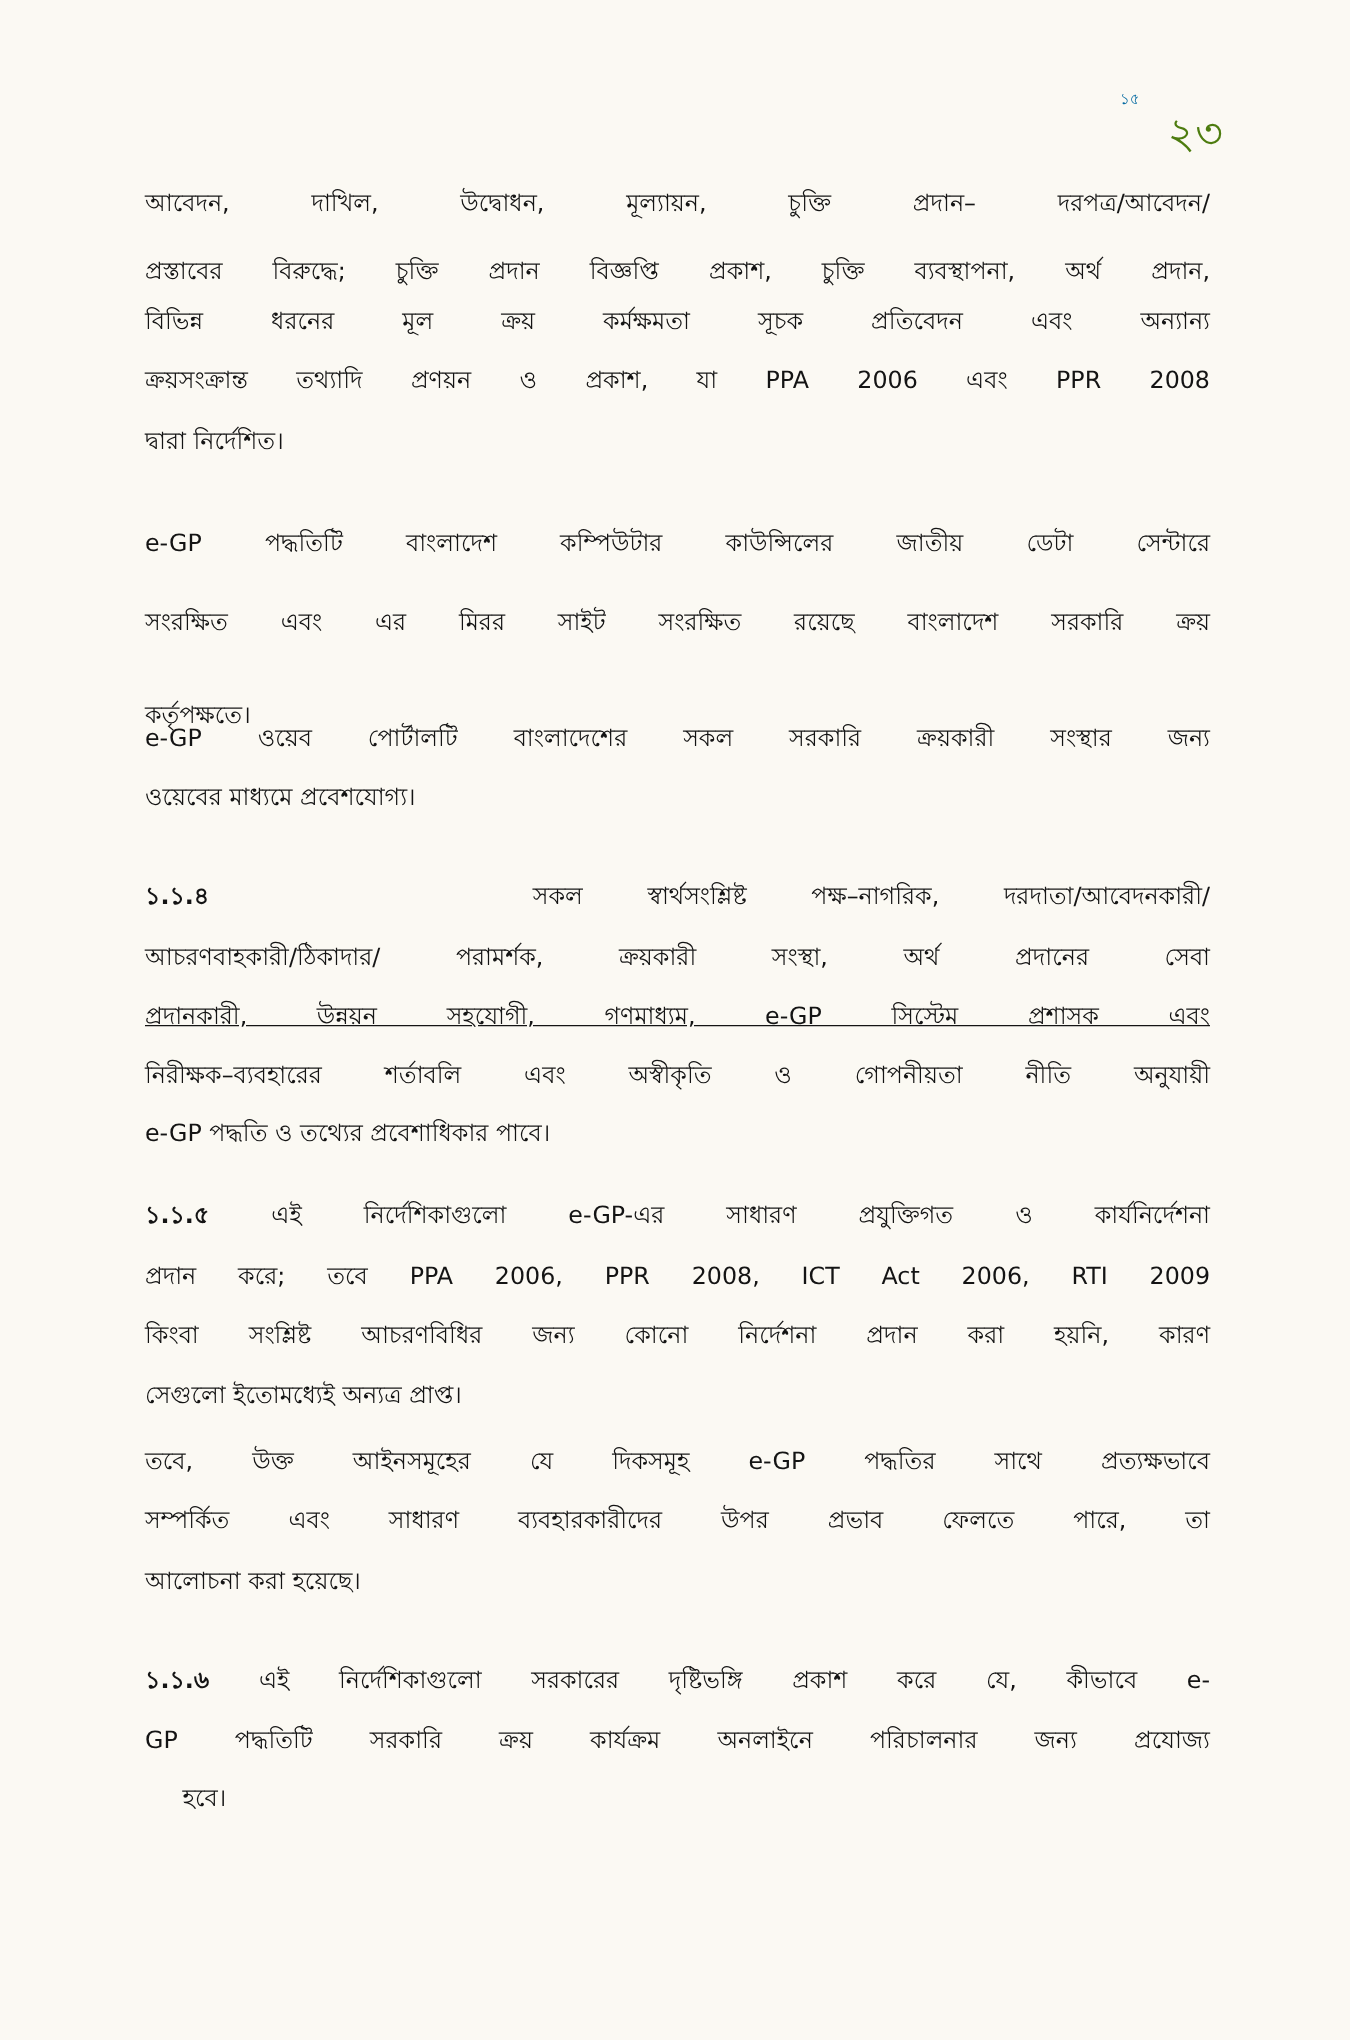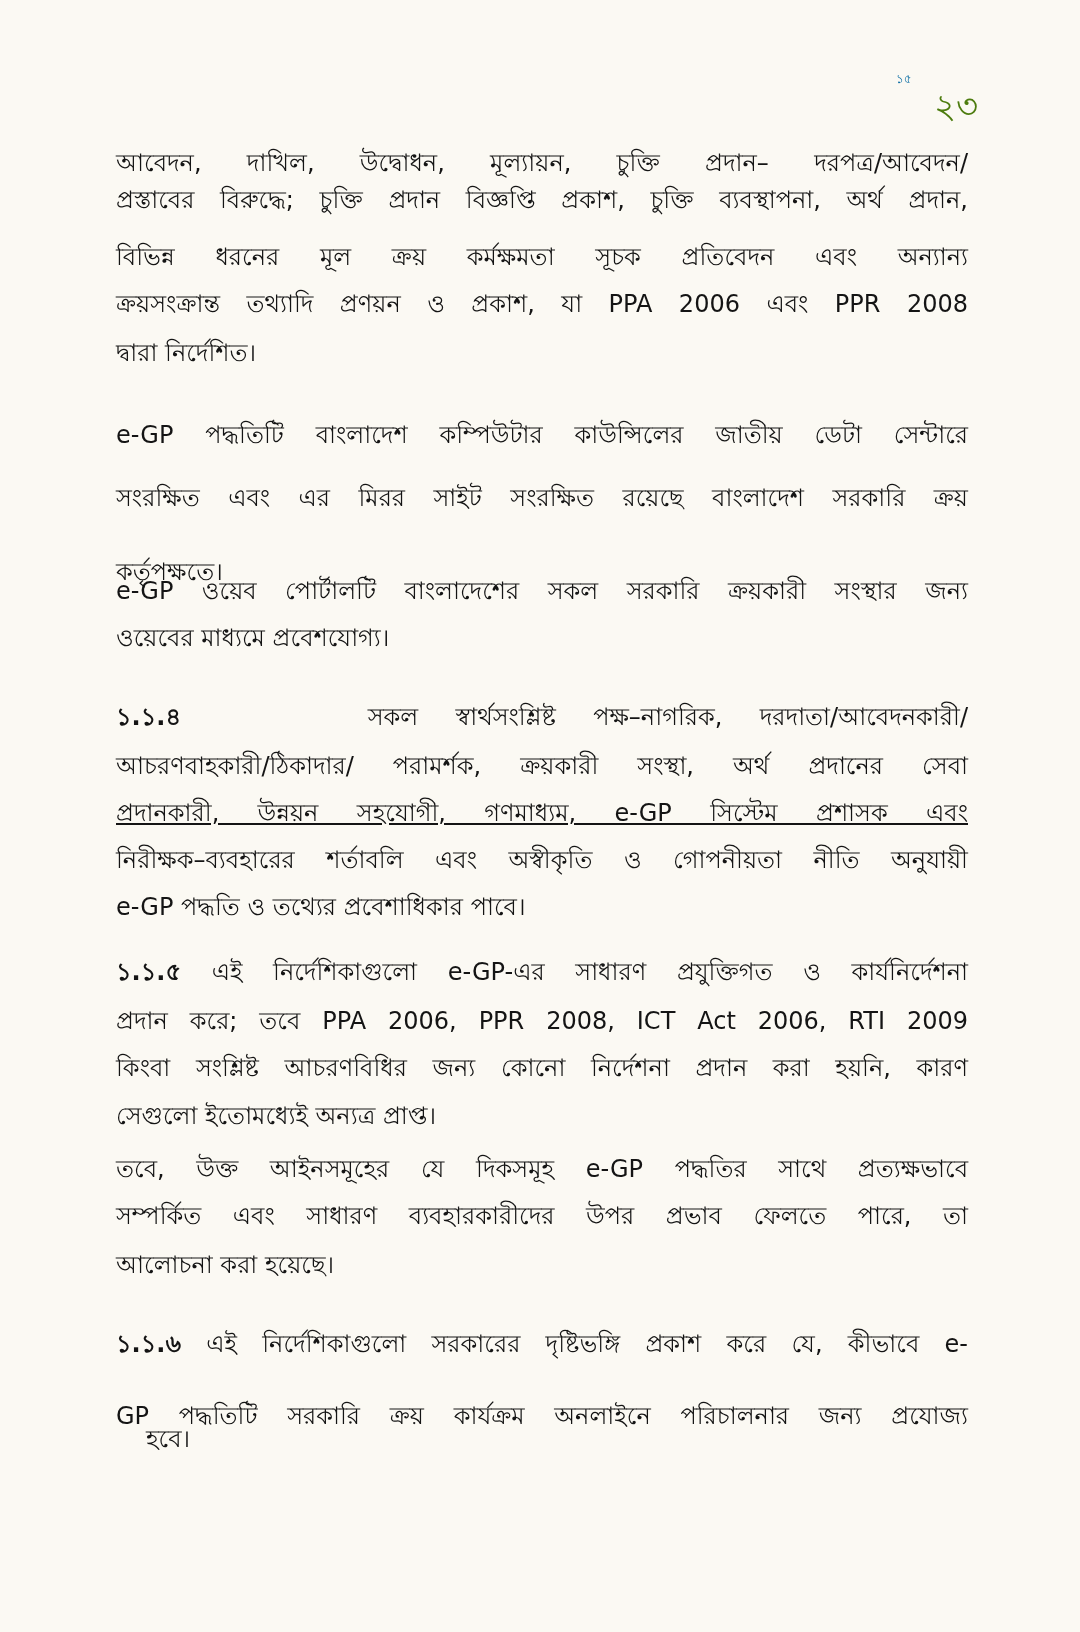--- a/index.html
+++ b/index.html
@@ -39,21 +39,21 @@
       position: absolute;
       top: 70px;
       left: 896px;
       font-size: 12px;
       color: #0369a1;
     }
     .line {
       position: absolute;
       left: 116px;
       width: 852px;
-      font-size: 24px;
+      font-size: 19px;
       line-height: 34px;
       white-space: nowrap;
       text-align: justify;
       text-align-last: justify;
     }
     .line.last {
       text-align-last: left;
     }
     .section-num {
       font-weight: bold;
@@ -62,21 +62,21 @@
 </head>
 <body>
 
 <div class="bleed" style="top:388px;"></div>
 
 <div class="page-mark">১৫</div>
 <div class="page-number">২৩</div>
 
 <div>
   <div class="line" style="top:146px;">আবেদন, দাখিল, উদ্বোধন, মূল্যায়ন, চুক্তি প্রদান– দরপত্র/আবেদন/</div>
-  <div class="line" style="top:183px;">প্রস্তাবের বিরুদ্ধে; চুক্তি প্রদান বিজ্ঞপ্তি প্রকাশ, চুক্তি ব্যবস্থাপনা, অর্থ প্রদান,</div>
+  <div class="line" style="top:200px;">প্রস্তাবের বিরুদ্ধে; চুক্তি প্রদান বিজ্ঞপ্তি প্রকাশ, চুক্তি ব্যবস্থাপনা, অর্থ প্রদান,</div>
   <div class="line" style="top:240px;">বিভিন্ন ধরনের মূল ক্রয় কর্মক্ষমতা সূচক প্রতিবেদন এবং অন্যান্য</div>
   <div class="line" style="top:287px;">ক্রয়সংক্রান্ত তথ্যাদি প্রণয়ন ও প্রকাশ, যা PPA 2006 এবং PPR 2008</div>
   <div class="line last" style="top:336px;">দ্বারা নির্দেশিত।</div>
 </div>
 
 <div>
   <div class="line" style="top:418px;">e-GP পদ্ধতিটি বাংলাদেশ কম্পিউটার কাউন্সিলের জাতীয় ডেটা সেন্টারে</div>
   <div class="line" style="top:465px;margin-top:16px;">সংরক্ষিত এবং এর মিরর সাইট সংরক্ষিত রয়েছে বাংলাদেশ সরকারি ক্রয়</div>
   <div class="line last" style="top:512px;margin-top:43px;">কর্তৃপক্ষতে।</div>
 </div>
@@ -108,15 +108,15 @@
 <div>
   <div class="line" style="top:1152px;">তবে, উক্ত আইনসমূহের যে দিকসমূহ e-GP পদ্ধতির সাথে প্রত্যক্ষভাবে</div>
   <div class="line" style="top:1199px;">সম্পর্কিত এবং সাধারণ ব্যবহারকারীদের উপর প্রভাব ফেলতে পারে, তা</div>
   <div class="line last" style="top:1248px;">আলোচনা করা হয়েছে।</div>
 </div>
 
 <div>
   <div class="line" style="top:1327px;">
     <span class="section-num">১.১.৬</span> <span>এই নির্দেশিকাগুলো সরকারের দৃষ্টিভঙ্গি প্রকাশ করে যে, কীভাবে e-</span>
   </div>
-  <div class="line" style="top:1375px;margin-top:24px;">GP পদ্ধতিটি সরকারি ক্রয় কার্যক্রম অনলাইনে পরিচালনার জন্য প্রযোজ্য</div>
+  <div class="line" style="top:1375px;">GP পদ্ধতিটি সরকারি ক্রয় কার্যক্রম অনলাইনে পরিচালনার জন্য প্রযোজ্য</div>
   <div class="line last" style="top:1422px;margin-left:30px;">হবে।</div>
 </div>
 
 </body></html>

